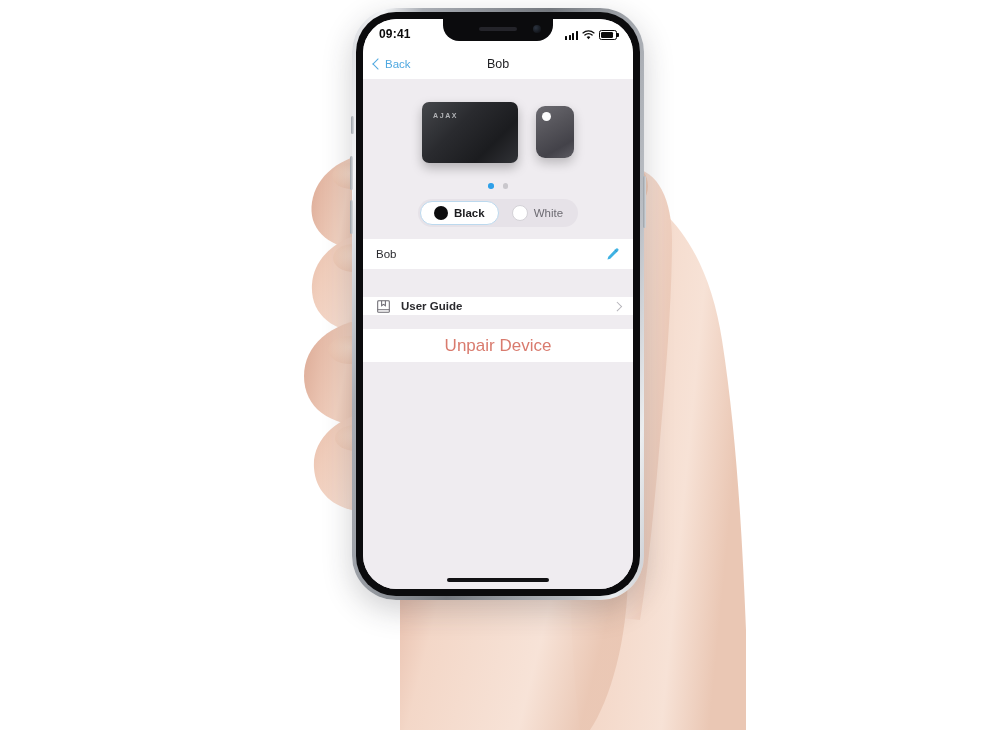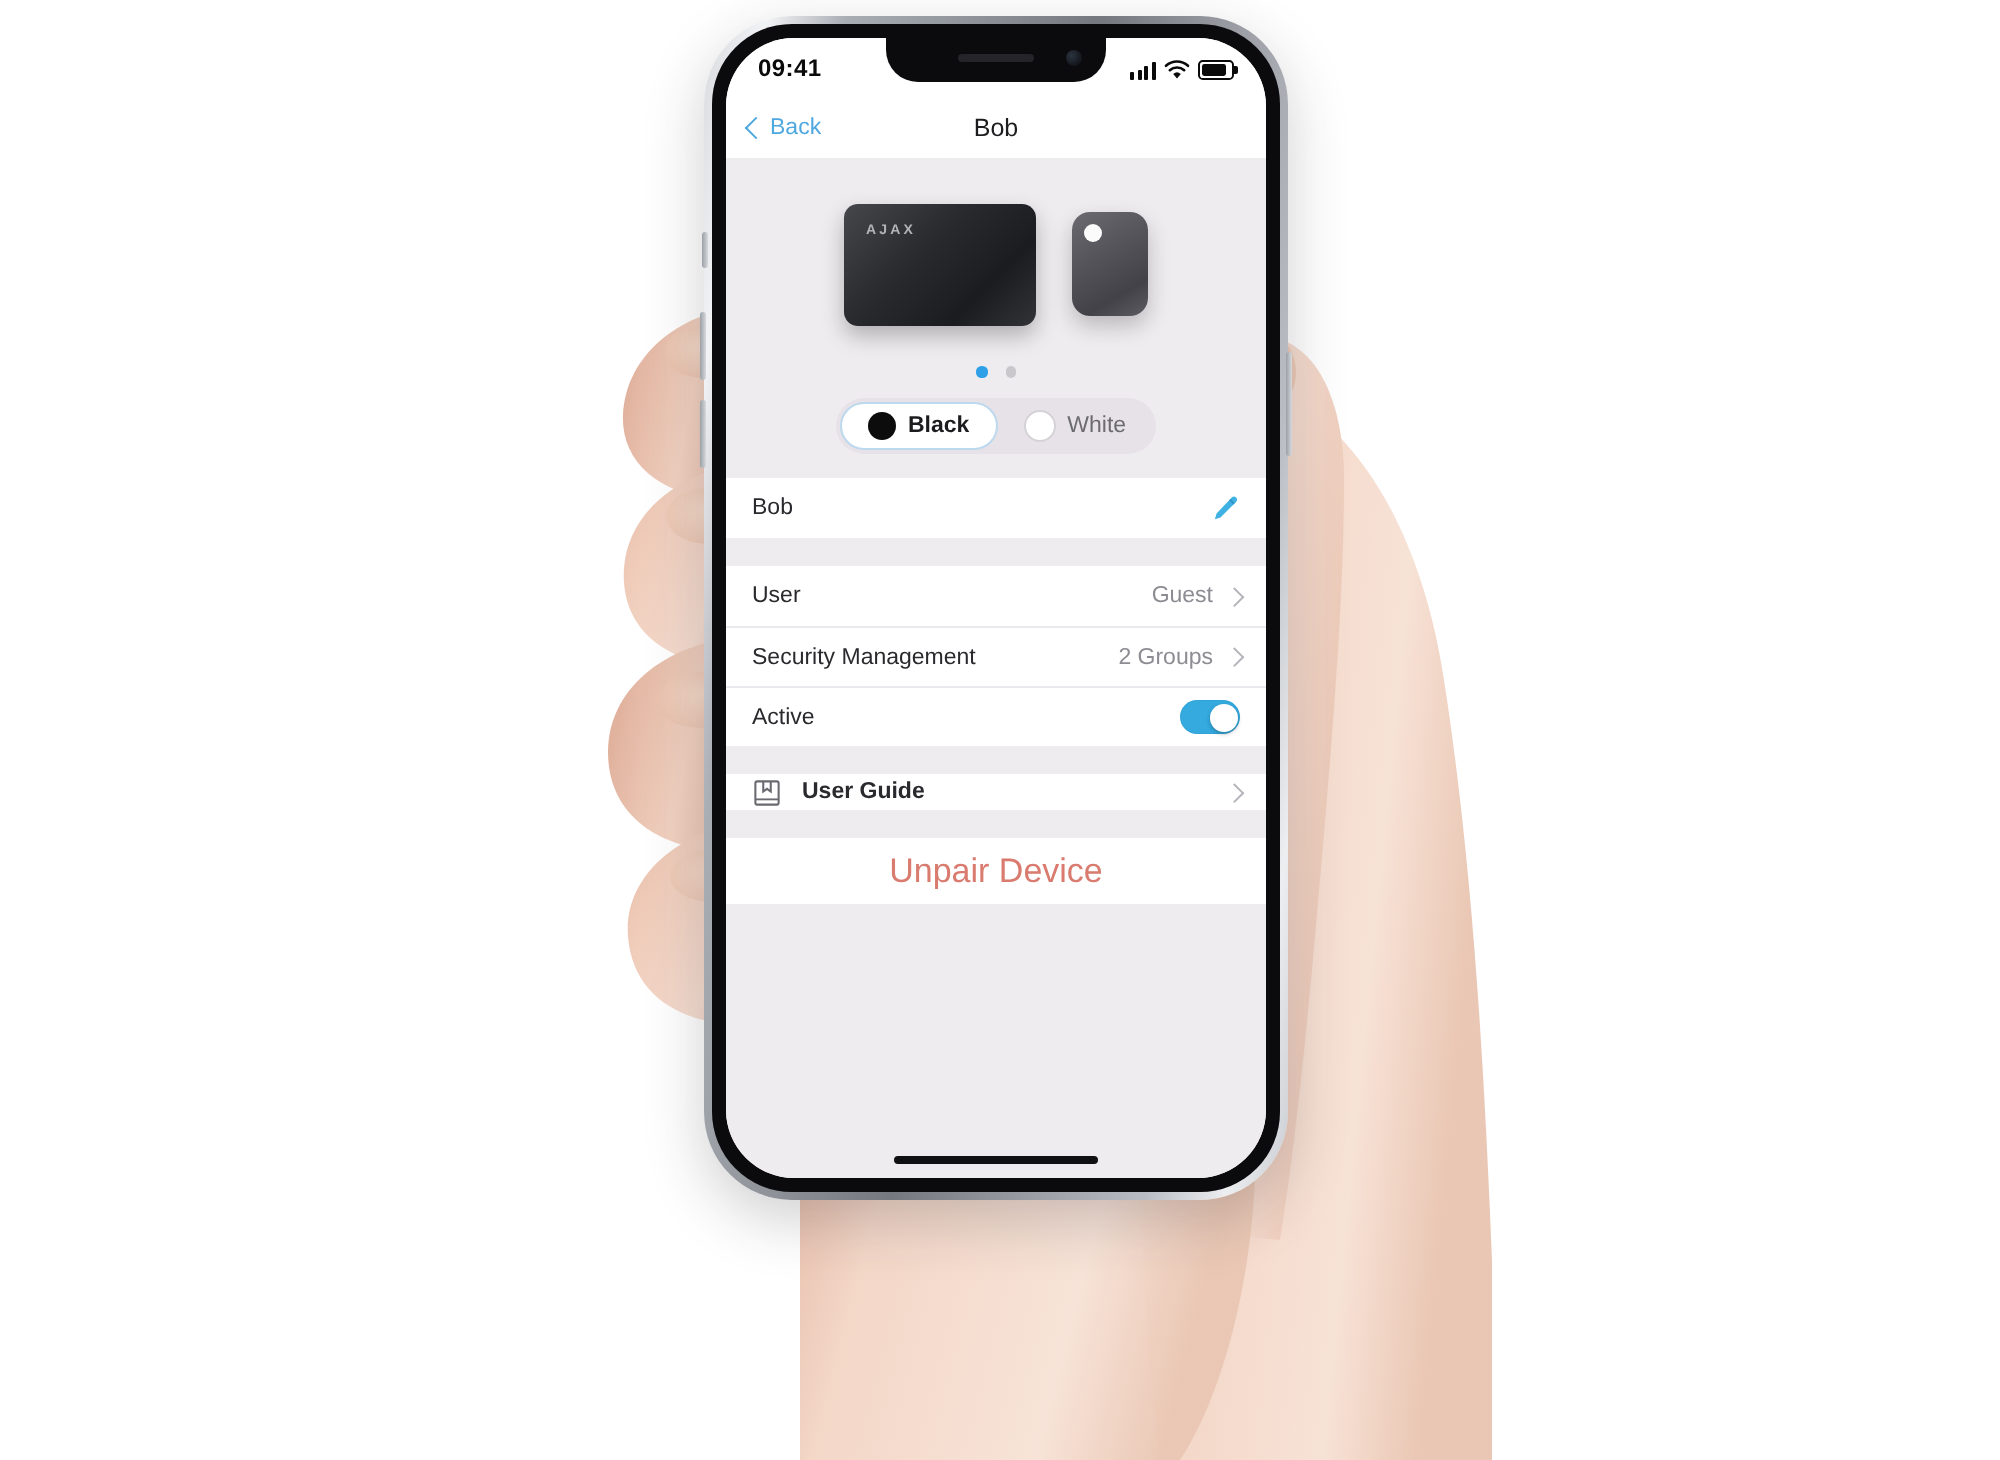--- a/index.html
+++ b/index.html
@@ -313,38 +313,20 @@
               <span class="label">Bob</span>
               <svg class="pencil" viewBox="0 0 16 16">
                 <path d="M11.6 1.9 a1.6 1.6 0 0 1 2.3 2.3 L5.6 12.5 L2.6 13.4 L3.5 10.4 Z" fill="#3fb2e3"></path>
                 <path d="M10.6 3 L12.8 5.2" stroke="#2e93c4" stroke-width="1" fill="none"></path>
               </svg>
             </div>
           </div>
 
           <div class="gap"></div>
 
-          <div class="group">
-            <div class="row">
-              <span class="label">User</span>
-              <span class="value">Guest</span>
-              <span class="chev"></span>
-            </div>
-            <div class="row">
-              <span class="label">Security Management</span>
-              <span class="value">2 Groups</span>
-              <span class="chev"></span>
-            </div>
-            <div class="row">
-              <span class="label">Active</span>
-              <span class="toggle">
-                  <i></i>
-                </span>
-            </div>
-          </div>
 
           <div class="gap"></div>
 
           <div class="group">
             <div class="row guide">
               <svg class="book-icon" viewBox="0 0 16 16">
                 <rect x="1.8" y="1.8" width="12.4" height="12.4" rx="1" fill="none" stroke="#6b6970" stroke-width="1.1"></rect>
                 <path d="M1.8 11.4 H14.2" stroke="#6b6970" stroke-width="1"></path>
                 <path d="M6 1.8 V7.2 L8 5.8 L10 7.2 V1.8" fill="none" stroke="#6b6970" stroke-width="1.1"></path>
               </svg>

